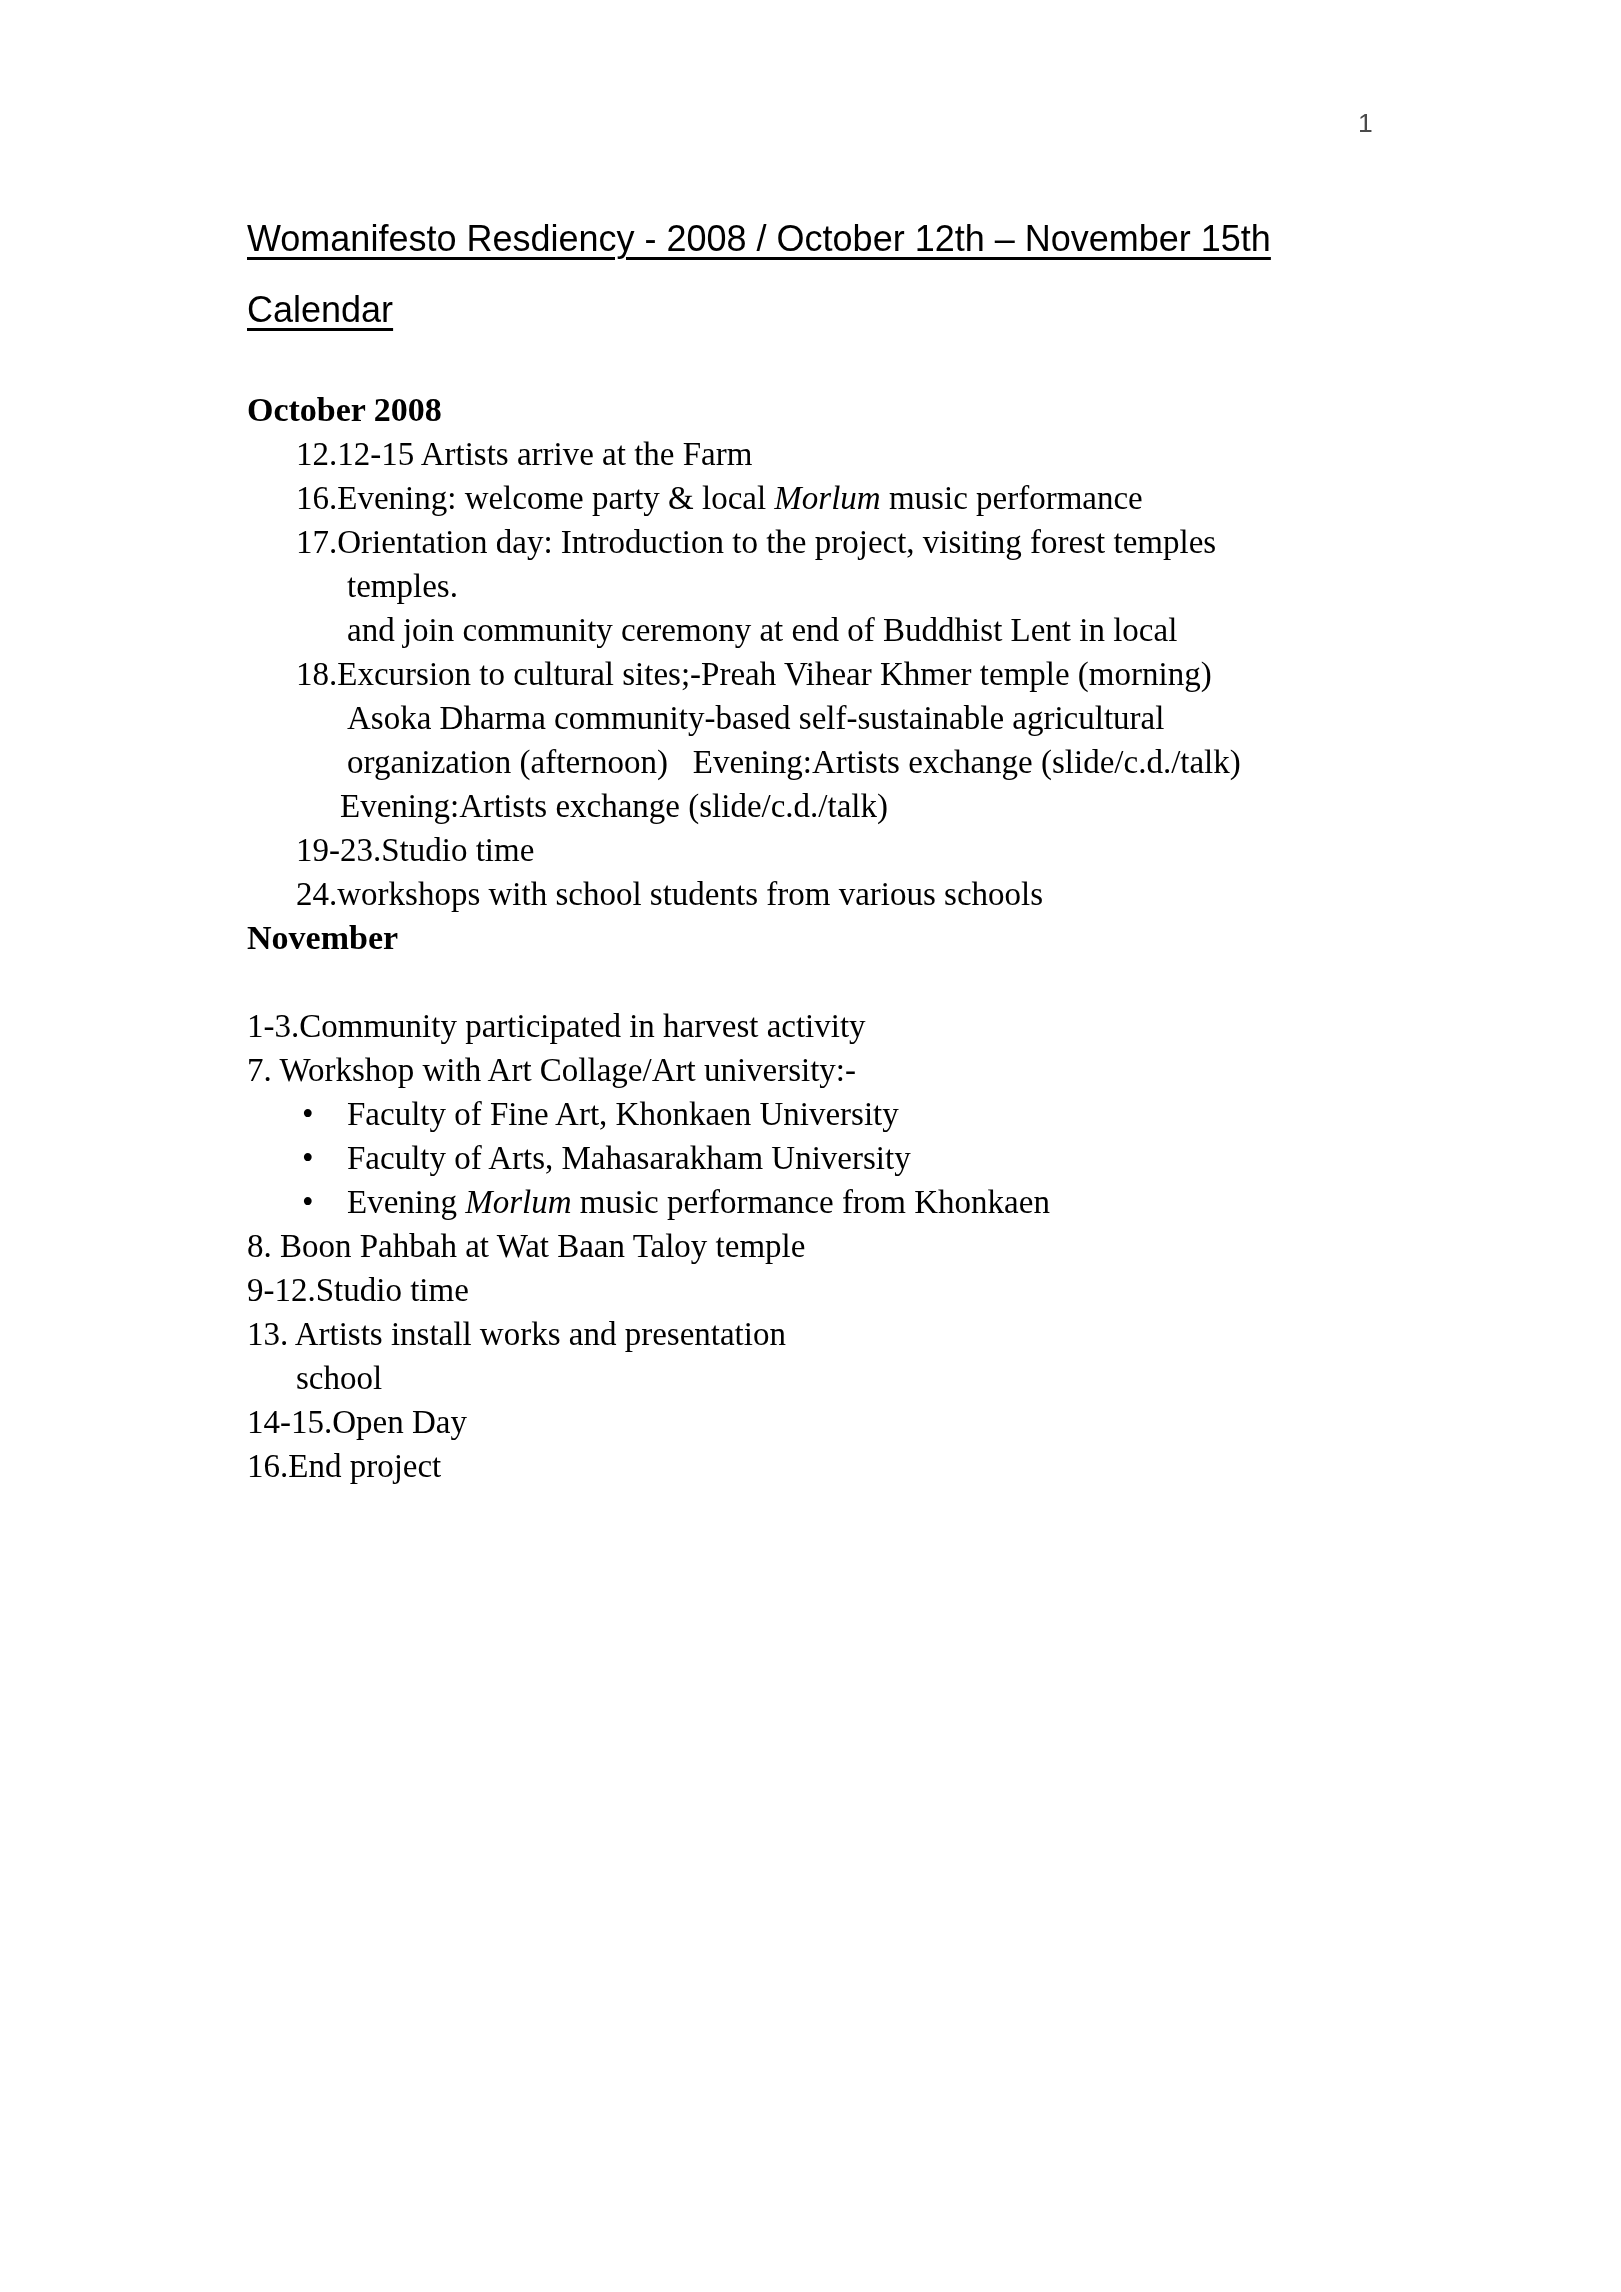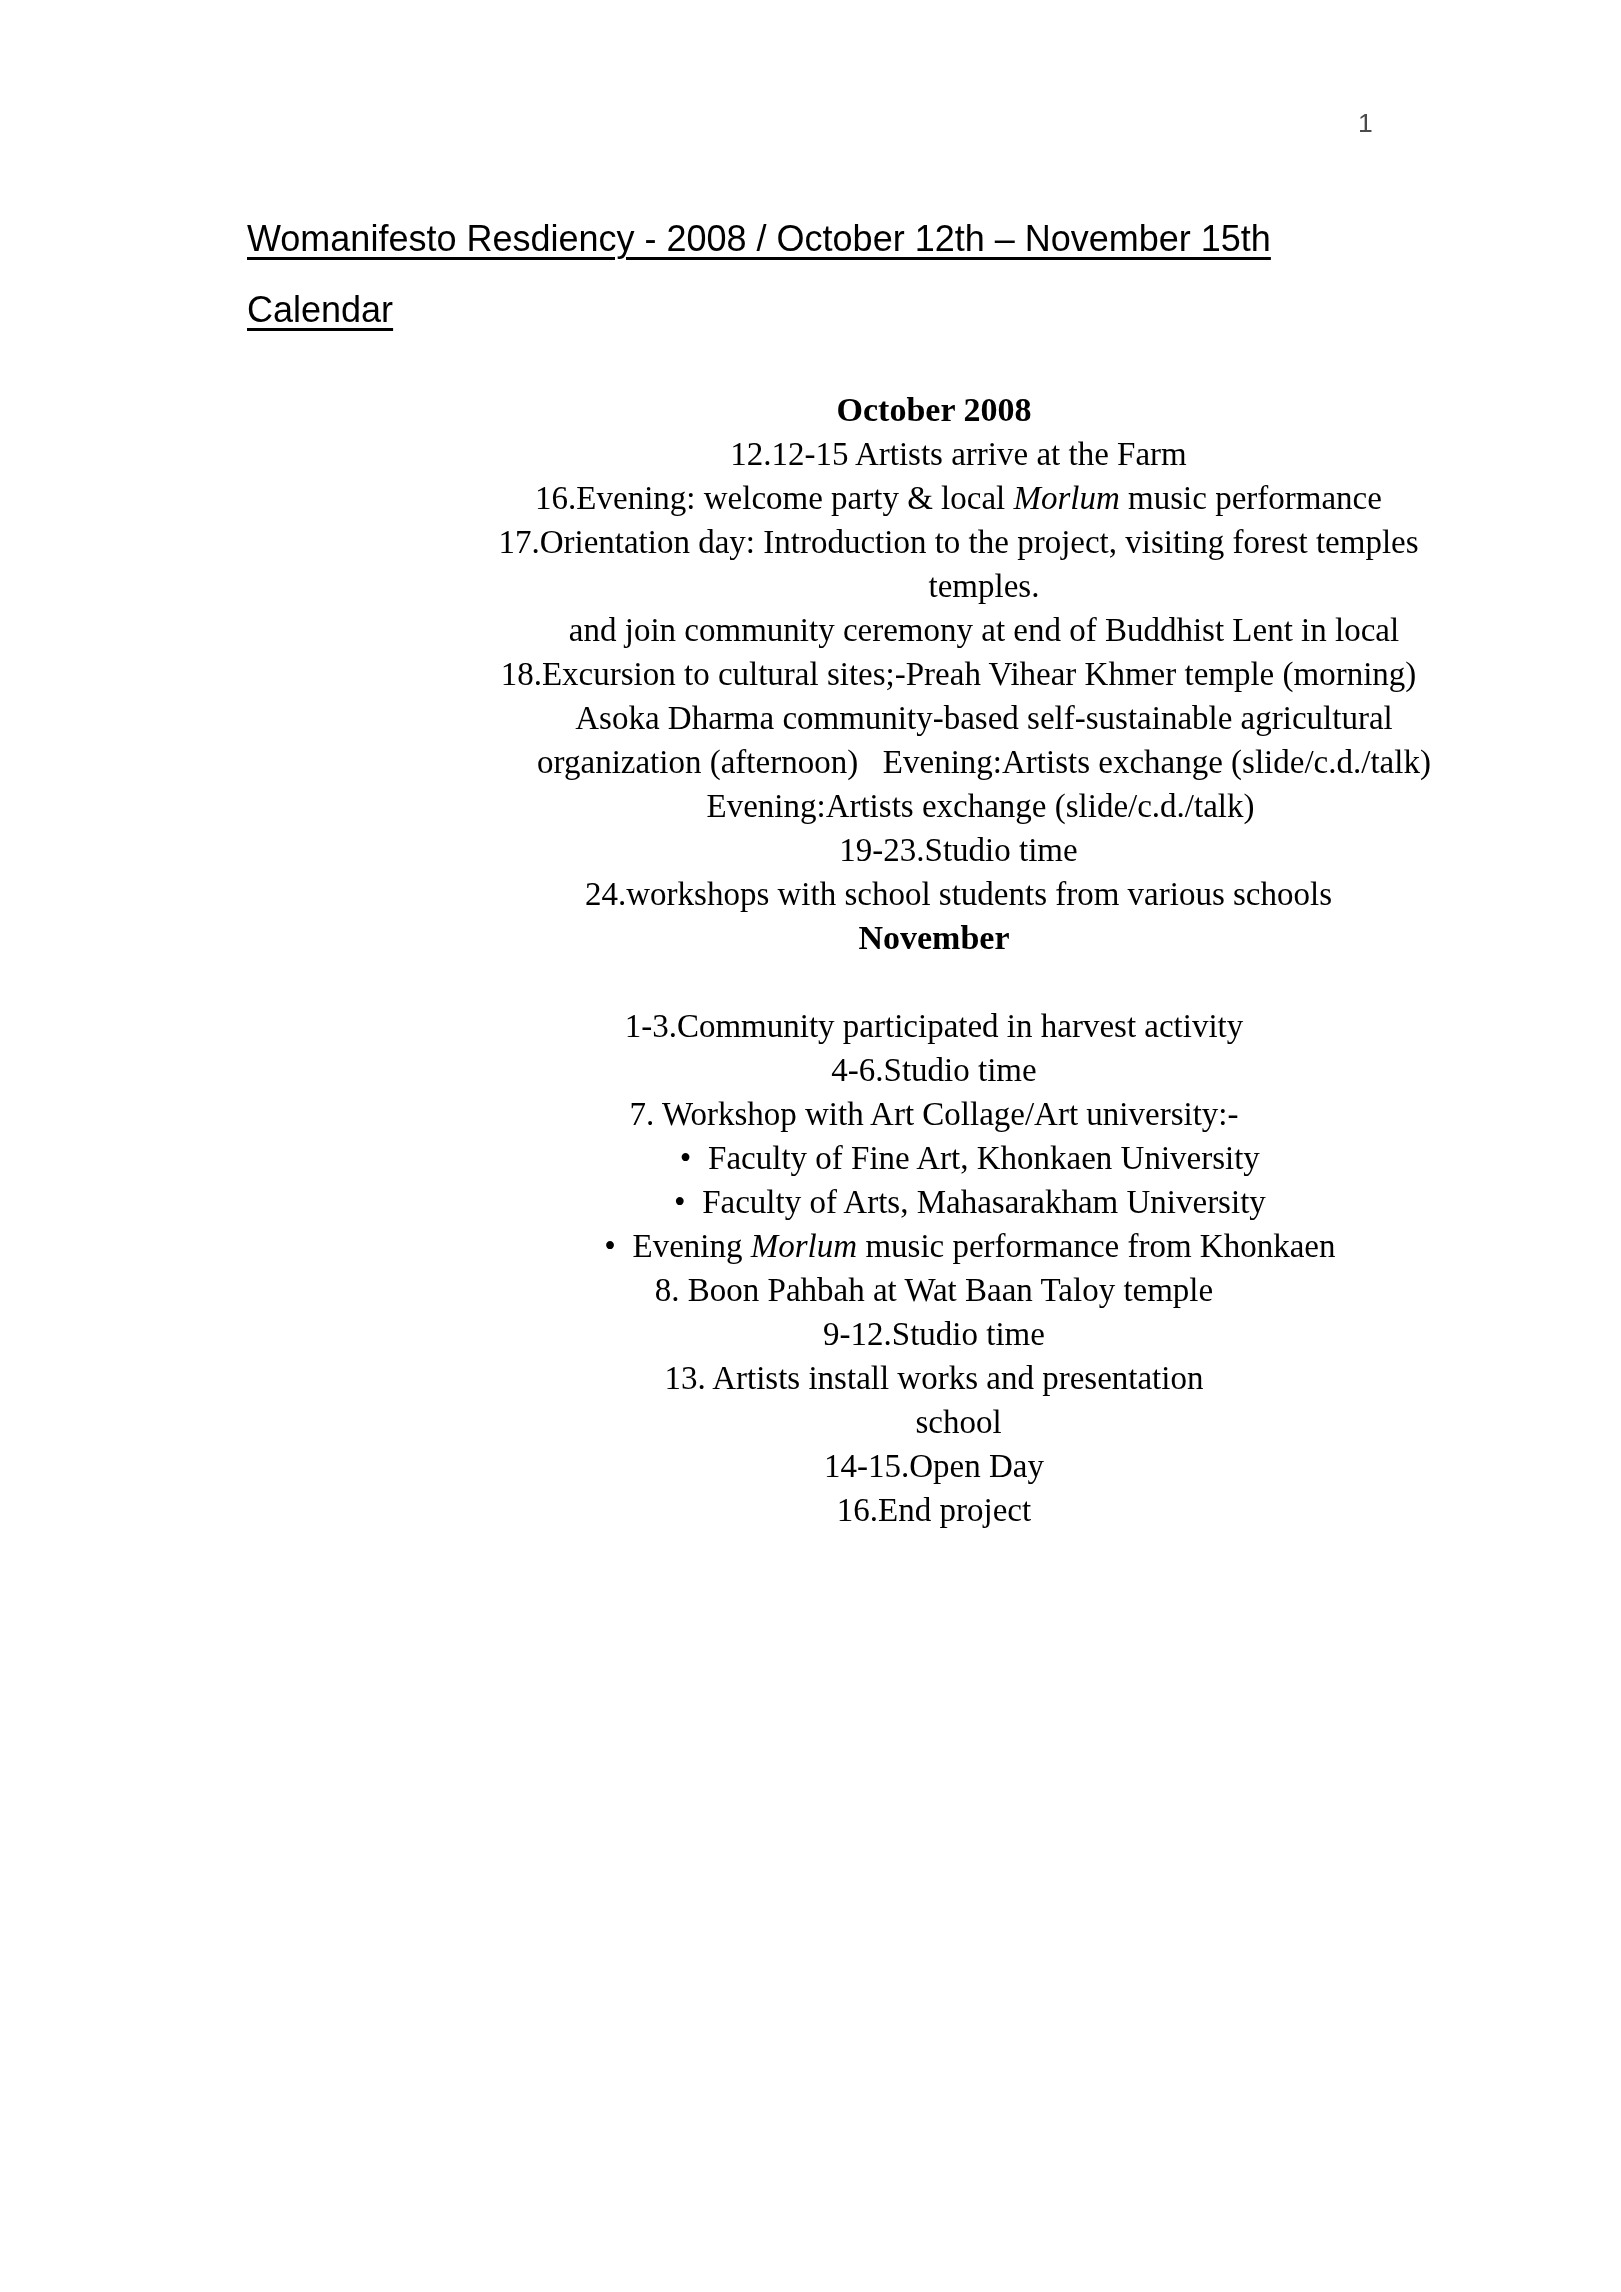--- a/index.html
+++ b/index.html
@@ -36,21 +36,21 @@
     margin: 25.5px 0 0 247px;
     font-family: "Liberation Sans", sans-serif;
     font-weight: 400;
     font-size: 36px;
     line-height: 45px;
     text-decoration: underline;
     text-decoration-thickness: 2.9px;
     text-underline-offset: 5.9px;
     white-space: pre;
   }
-  .content { margin-left: 247px; text-align: center; }
+  .content { margin-left: 247px; }
   .sec-heading {
     font-size: 34px;
     font-weight: 700;
     line-height: 44px;
     white-space: pre;
   }
   .sec-heading.first { margin-top: 56px; }
   .line {
     font-size: 33px;
     line-height: 44px;
@@ -90,21 +90,20 @@
     <div class="line ind-b">organization (afternoon)   Evening:Artists exchange (slide/c.d./talk)</div>
     <div class="line ind-b2">Evening:Artists exchange (slide/c.d./talk)</div>
     <div class="line ind-a">19-23.Studio time</div>
     <div class="line ind-a">24.workshops with school students from various schools</div>
 
     <div class="sec-heading">November</div>
 
     <div class="spacer-line"></div>
 
     <div class="line ind-0">1-3.Community participated in harvest activity</div>
-    <div class="line ind-0">4-6.Studio time</div>
     <div class="line ind-0">7. Workshop with Art Collage/Art university:-</div>
 
     <div class="line bullet-line"><span class="bullet">•</span><span>Faculty of Fine Art, Khonkaen University</span></div>
     <div class="line bullet-line"><span class="bullet">•</span><span>Faculty of Arts, Mahasarakham University</span></div>
     <div class="line bullet-line"><span class="bullet">•</span><span><span>Evening </span><i>Morlum</i><span> music performance from Khonkaen</span></span></div>
 
     <div class="line ind-0">8. Boon Pahbah at Wat Baan Taloy temple</div>
     <div class="line ind-0">9-12.Studio time</div>
     <div class="line ind-0">13. Artists install works and presentation</div>
     <div class="line ind-a">school</div>

